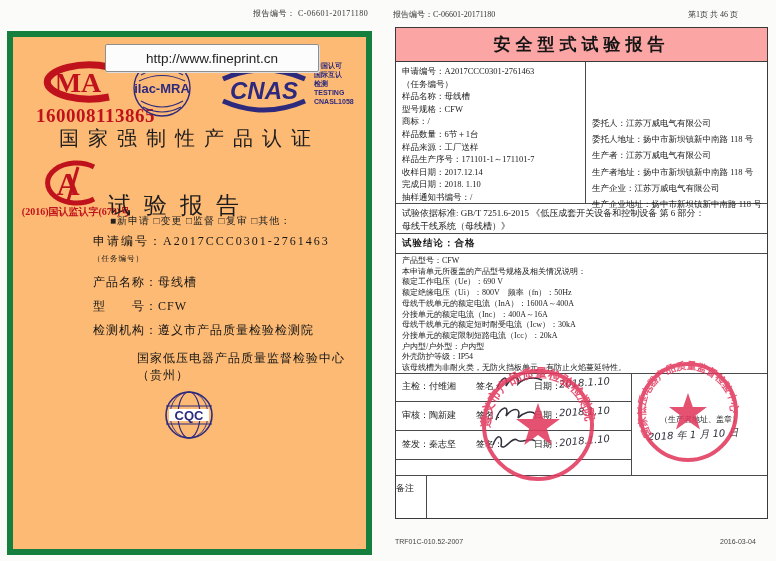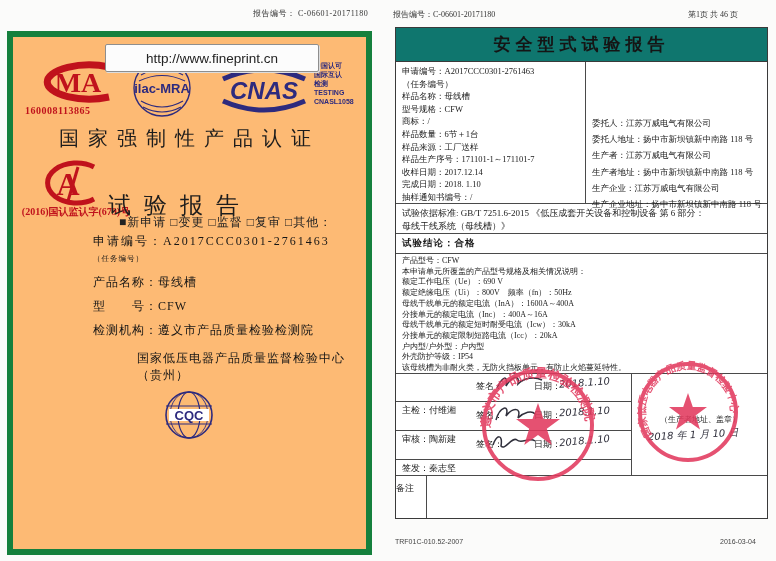--- a/index.html
+++ b/index.html
@@ -9,48 +9,48 @@
     font-family:"Liberation Serif", serif;
     color:#1a1a1a;
   }
   .abs{position:absolute;}
   
   .lp-report{left:253px;top:8px;font-size:8px;color:#333;letter-spacing:.5px;}
   .left-page{left:7px;top:31px;width:353px;height:512px;border:6px solid #15803d;background:#fdba74;}
   .watermark{left:92px;top:7px;width:212px;height:26px;border:1.5px solid #8e8e8e;
     background:#fcfcfc;border-radius:2px;display:flex;align-items:center;justify-content:center;
     font-family:"Liberation Sans",sans-serif;font-size:13.5px;color:#222;z-index:6;box-shadow:1px 1px 0 #ddd;}
-  .cma-num{left:12px;top:68px;width:130px;text-align:left;color:#c0121c;font-weight:bold;
-    font-size:10px;letter-spacing:.5px;}
+  .cma-num{left:12px;top:68px;width:130px;text-align:right;color:#c0121c;font-weight:bold;
+    font-size:19px;letter-spacing:.5px;}
   .cnas-side{left:301px;top:24px;width:60px;color:#2d2a7e;font-family:"Liberation Sans",sans-serif;
     font-weight:bold;font-size:7px;line-height:9px;}
   .lp-title{left:0;top:88px;width:353px;text-align:center;font-size:20px;letter-spacing:9px;
     color:#1c1c1c;font-weight:500;}
   .cal-caption{left:0;top:168px;width:126px;text-align:center;color:#c0121c;font-weight:bold;font-size:10px;}
   .lp-subtitle{left:95px;top:127px;font-size:23px;letter-spacing:13px;color:#1c1c1c;margin-top:26px;}
-  .lp-checks{left:106px;top:177px;font-size:12px;color:#222;letter-spacing:1px;}
+  .lp-checks{left:97px;top:177px;font-size:10px;color:#222;letter-spacing:1px;}
   .lp-field{left:80px;font-size:12px;color:#151515;letter-spacing:1px;}
   
   .right-page{left:388px;top:0;width:388px;height:423px;}
   .rp-report{left:5px;top:9px;font-size:8px;color:#333;}
   .rp-page{left:300px;top:9px;font-size:8px;color:#333;}
   .rp-titlebox{left:7px;top:27px;width:371px;height:33px;border:1.5px solid #3a3a3a;
-    display:flex;align-items:center;justify-content:center;background:#0f766e;}
+    display:flex;align-items:center;justify-content:center;background:#fca5a5;}
   .rp-title{font-size:17px;font-weight:bold;letter-spacing:5px;color:#151515;}
   .rp-table{left:7px;top:61px;width:371px;height:456px;border:1.5px solid #3a3a3a;background:#fff;}
   .hline{position:absolute;left:0;width:100%;border-top:1px solid #4a4a4a;}
   .vline{position:absolute;border-left:1px solid #4a4a4a;}
   .cell-lines{position:absolute;font-size:8.5px;color:#1a1a1a;}
   .cell-lines div{white-space:nowrap;}
   .info-left{left:6px;top:3px;line-height:12.6px;}
   .info-right{left:196px;top:42px;line-height:16.2px;margin-top:11px;}
   .std{left:6px;font-size:9px;white-space:nowrap;}
   .concl{left:6px;top:175px;font-size:9.5px;font-weight:bold;letter-spacing:1px;}
   .specs{left:6px;top:194px;line-height:10.7px;font-size:8px;}
-  .sig-role{font-size:9px;margin-top:24px;}
+  .sig-role{font-size:9px;}
   .sig-lab{font-size:9px;}
   .hand{font-family:"DejaVu Sans",sans-serif;font-style:italic;color:#30303c;}
   .stamp-cap{left:237px;width:134px;text-align:center;font-size:8px;}
   .remark{left:0;top:420px;font-size:9px;}
   .rp-footer{top:538px;font-size:7px;color:#444;font-family:"Liberation Sans",sans-serif;}
   .stamp{pointer-events:none;opacity:.88;z-index:8;}
 </style>
 </head>
 <body>
 

